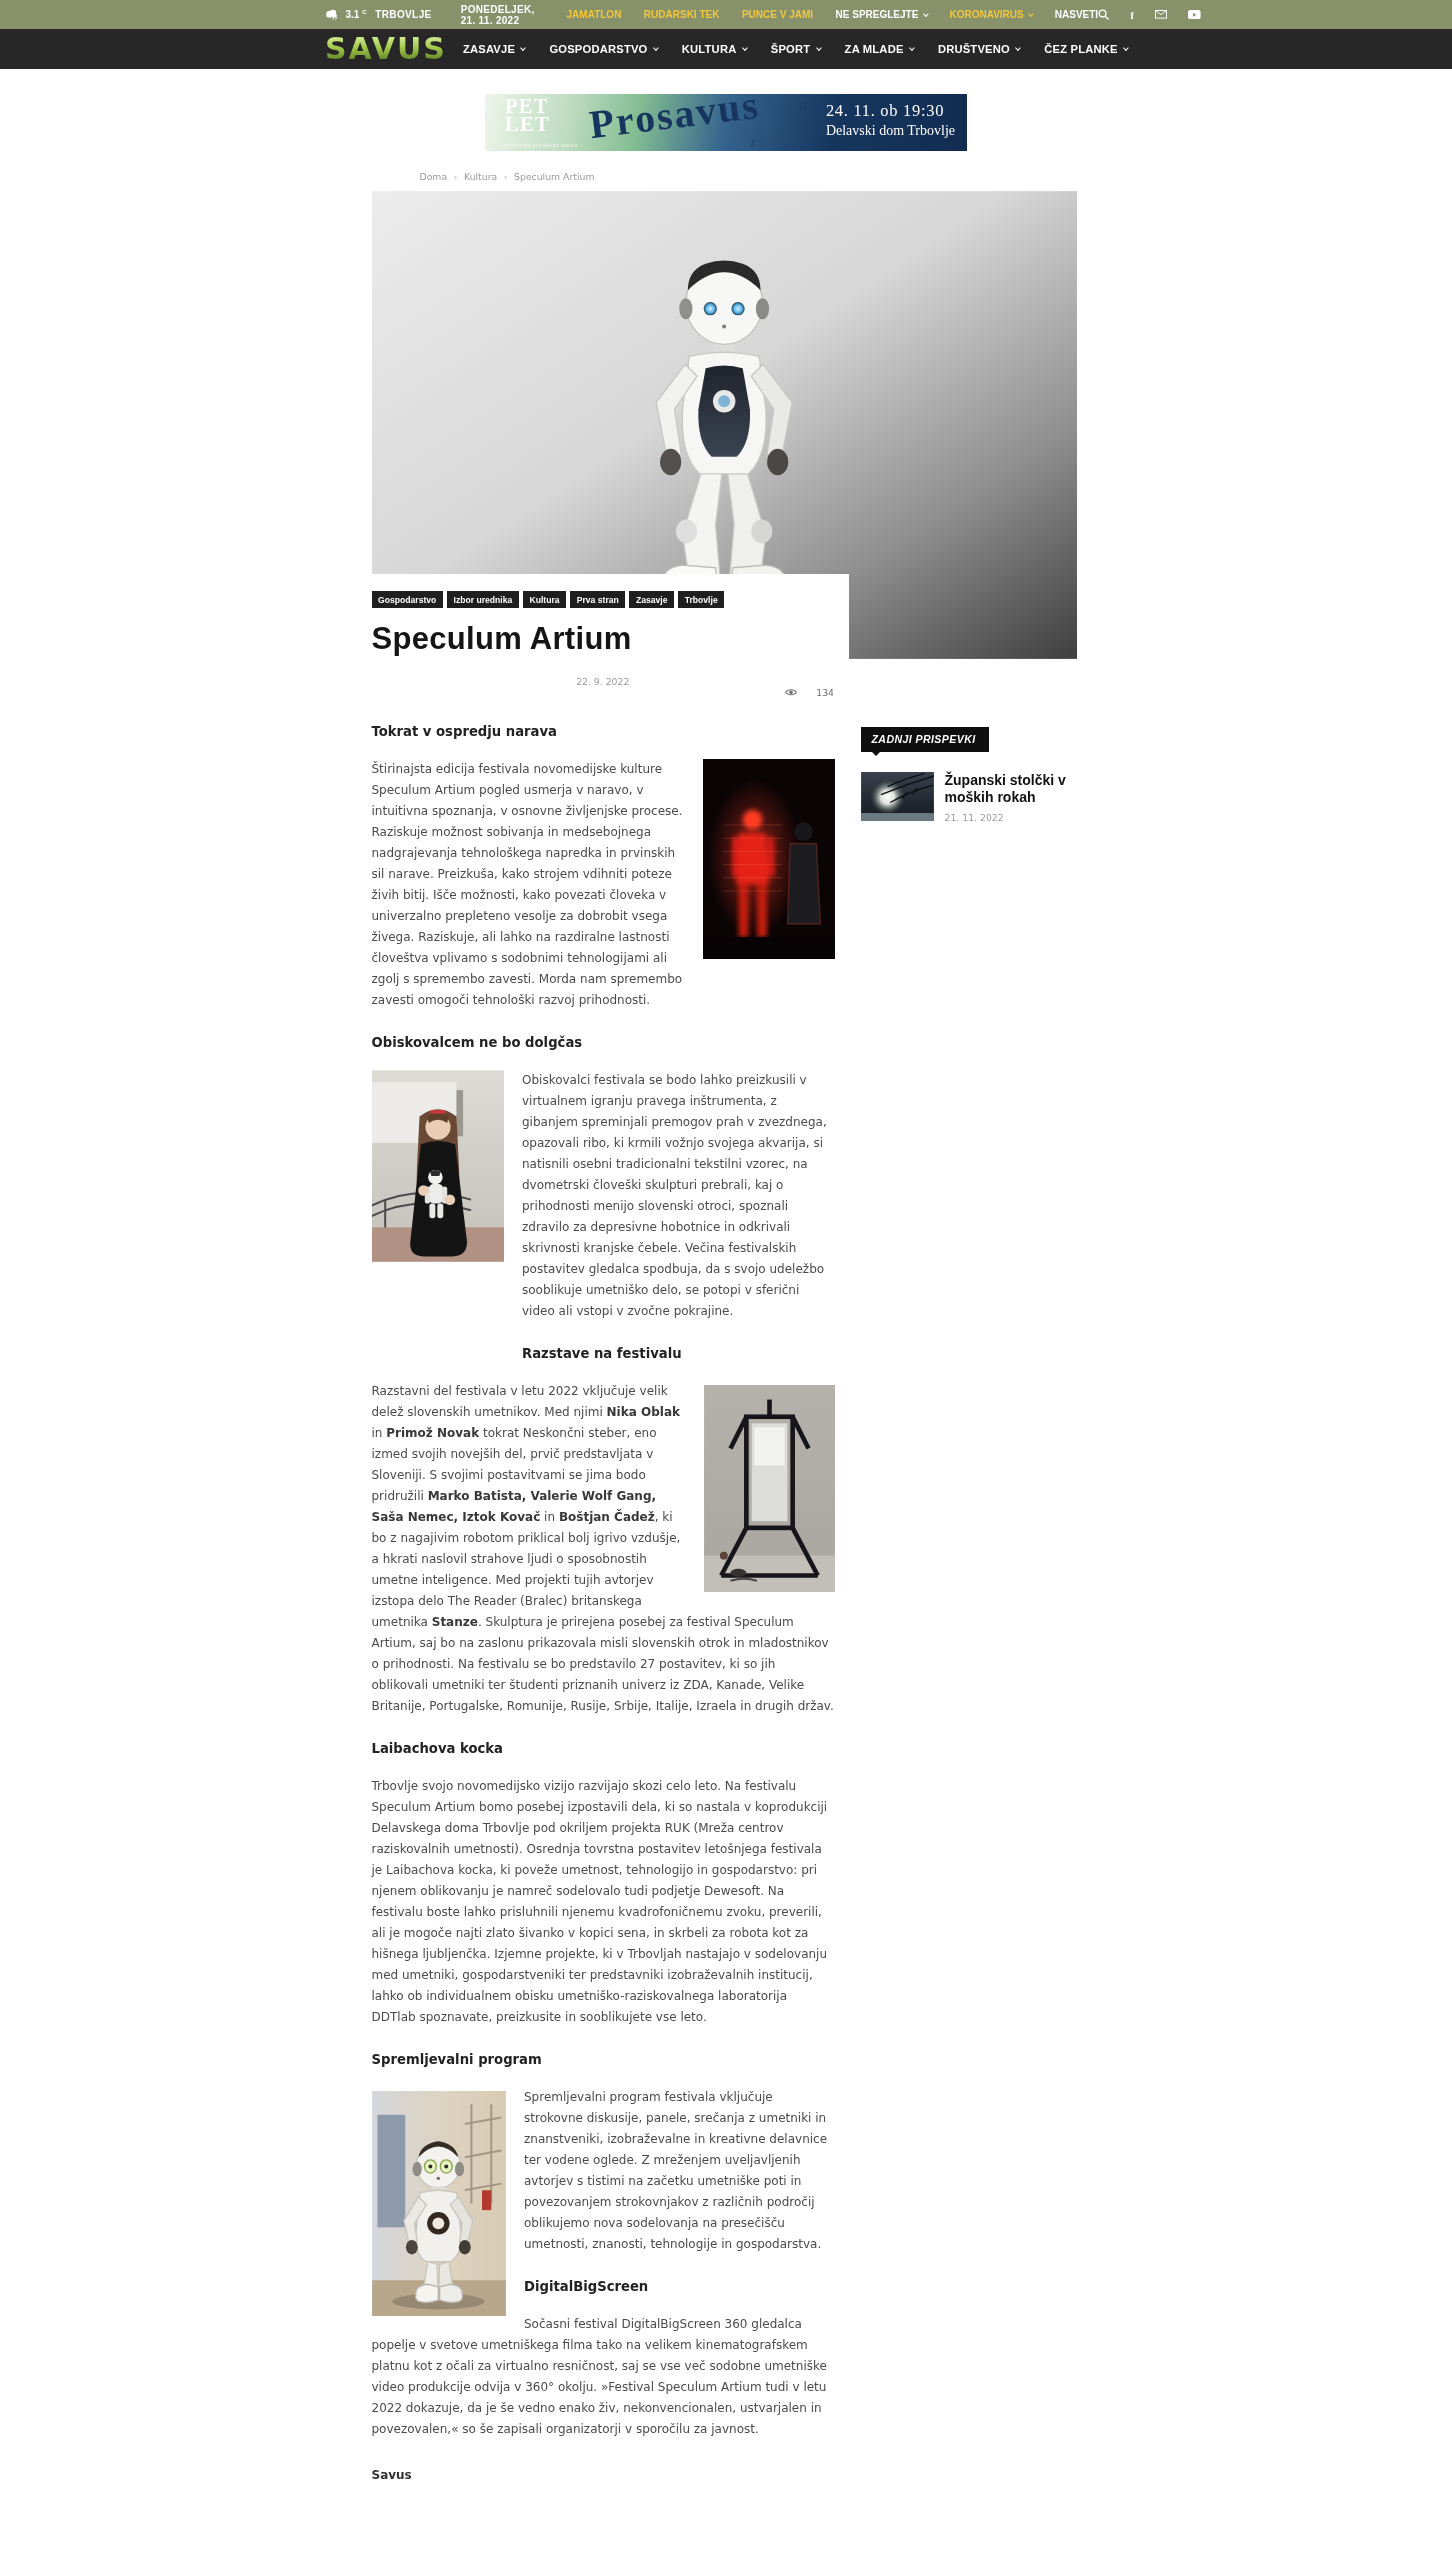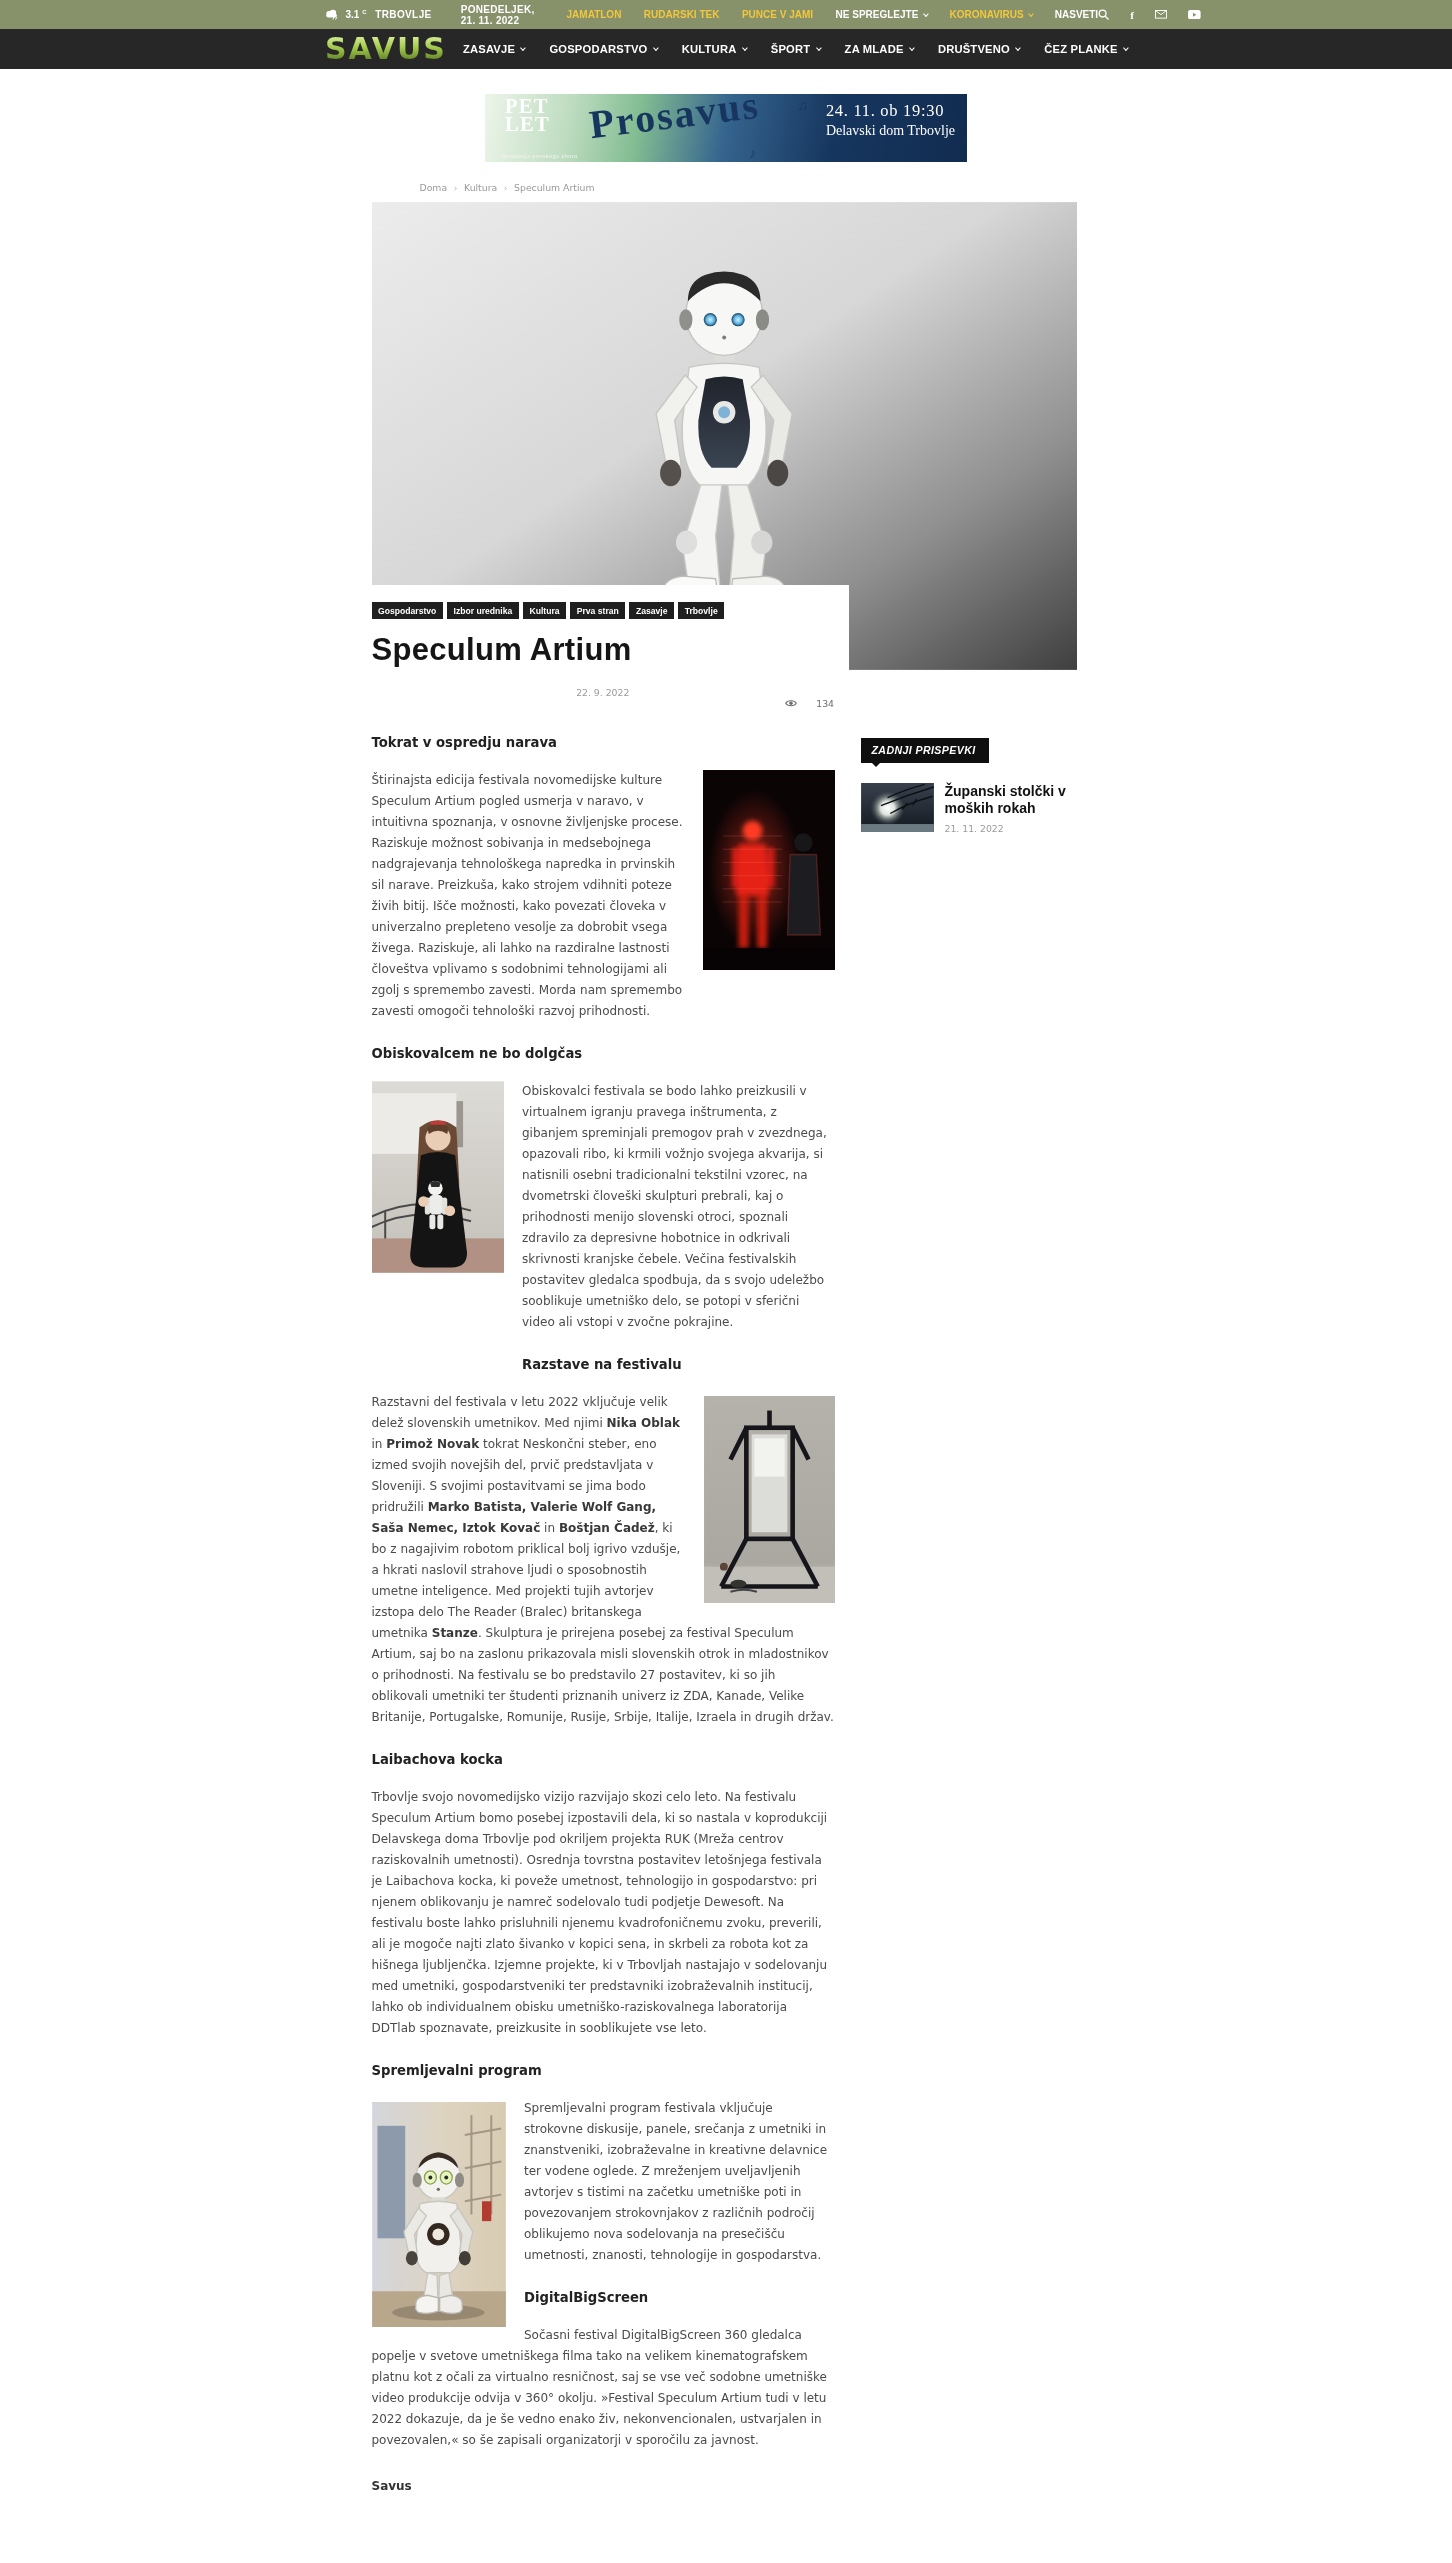--- a/index.html
+++ b/index.html
@@ -24,21 +24,21 @@
   
   .navbar { background:#272727; height:40px; }
   .nav-inner { width:802px; margin:0 auto; display:flex; align-items:center; height:100%; }
   .logo { font-size:30px; font-weight:bold; letter-spacing:2px; font-family:"DejaVu Sans",sans-serif;
           background:linear-gradient(180deg,#dff2a4 0%,#a3c94c 45%,#50701e 100%);
           -webkit-background-clip:text; background-clip:text; color:transparent; cursor:pointer; line-height:1; }
   .nav-menu { margin-left:auto; display:flex; gap:25px; color:#fff; font-weight:bold; font-size:11.2px; letter-spacing:0.2px; }
   .nav-item { display:flex; align-items:center; gap:5.3px; cursor:pointer; white-space:nowrap; }
 
   
-  .banner { width:482px; height:68px; margin:25px auto 0; position:relative; overflow:hidden; cursor:pointer;
+  .banner { width:482px; height:57px; margin:25px auto 0; position:relative; overflow:hidden; cursor:pointer;
             background:linear-gradient(100deg,#edf5ea 0%,#bedcc0 18%,#83bd92 32%,#35648e 50%,#16365f 72%,#122c50 100%); }
   .banner-pet { position:absolute; left:20px; top:2.6px; color:#fff; font-family:"Liberation Serif",serif; font-weight:bold; font-size:20.5px; line-height:.92; letter-spacing:1.3px; }
   .banner-sub { position:absolute; left:17px; bottom:2.6px; color:#f6f3ef; font-family:"Liberation Serif",serif; font-size:6.6px; letter-spacing:0.3px; }
   .banner-brand { position:absolute; left:104px; top:-2.6px; color:#16365f; font-family:"Liberation Serif",serif; font-weight:bold; font-size:40px; transform:rotate(-7deg); letter-spacing:2px; }
   .banner-right { position:absolute; right:12px; top:6.6px; color:#fff; font-family:"Liberation Serif",serif; }
   .banner-when { font-size:16.5px; letter-spacing:0.7px; }
   .banner-venue { font-size:14px; margin-top:2.6px; }
   .banner-note { position:absolute; color:rgba(10,35,70,.45); font-size:14.5px; }
 
   

